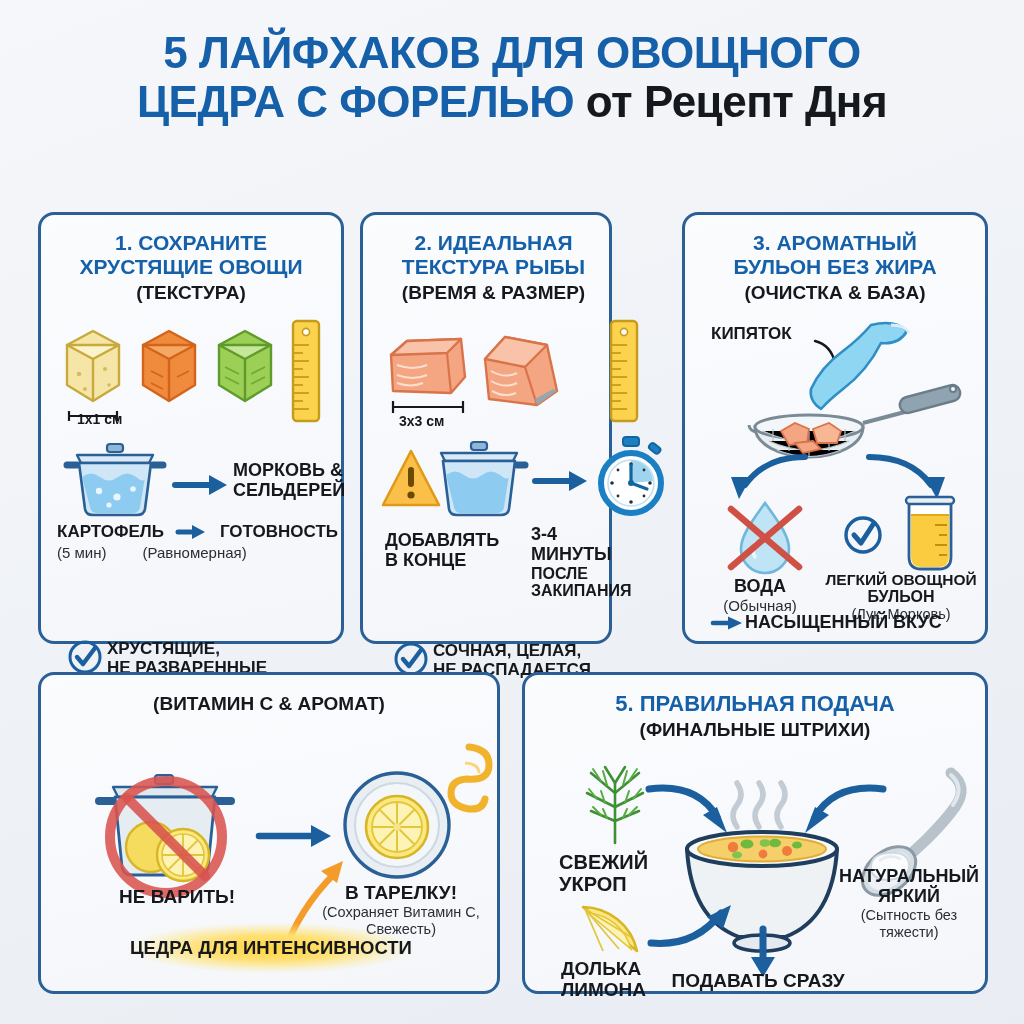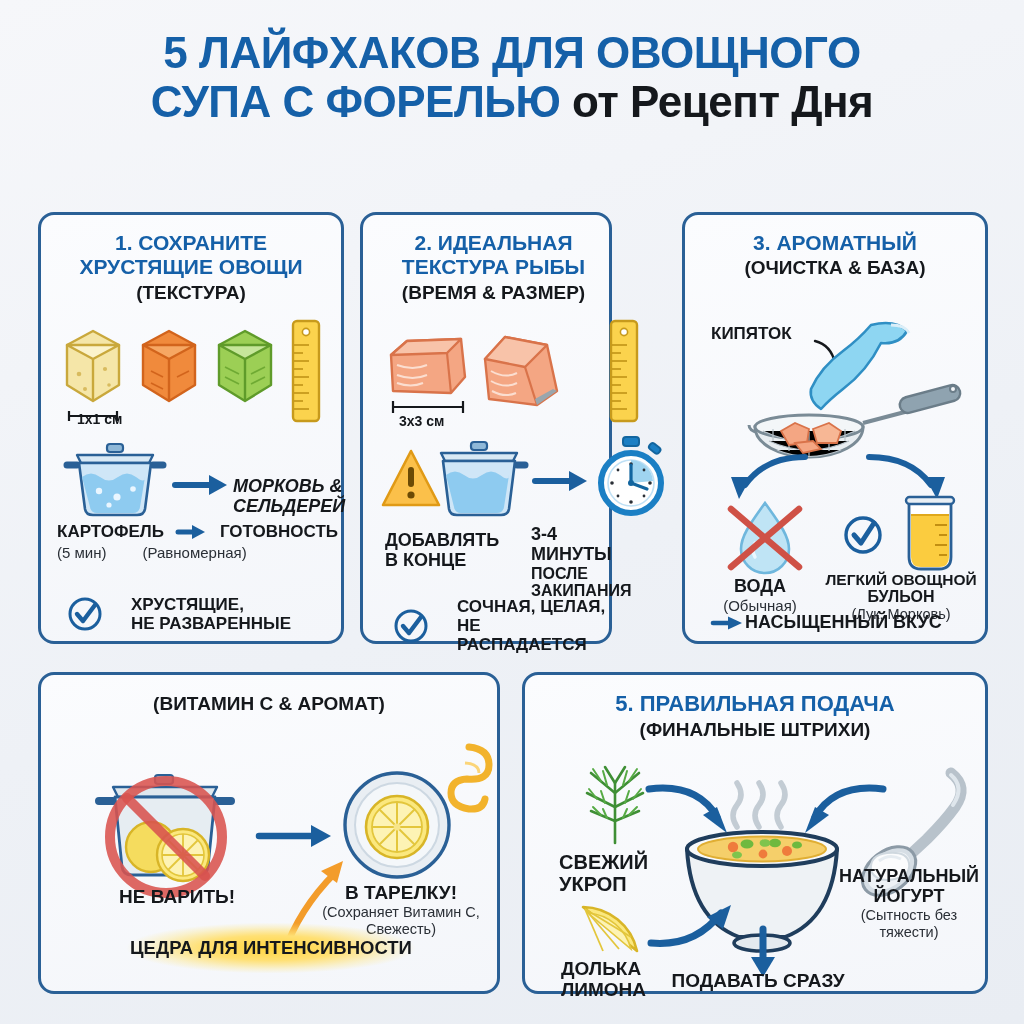--- a/index.html
+++ b/index.html
@@ -55,33 +55,33 @@
   .lbl-bold { font-weight: 800; color: #15181c; line-height: 1.1; }
   .lbl-sub  { font-weight: 400; color: #2a2f36; }
   .center { text-align: center; }
 
   .abs { position: absolute; }
 
   
   .dimcap { font-size: 14px; font-weight: 700; color: #15181c; }
 
   
-  .check-row { display: flex; align-items: center; gap: 28px; }
+  .check-row { display: flex; gap: 4px; margin-top: 44px; }
   .check-txt { font-weight: 800; font-size: 17px; line-height: 1.12; color: #15181c; }
   svg { display: block; overflow: visible; }
 </style>
 </head>
 <body>
 
 <div id="page">
 
   <div class="title-wrap">
     <div class="title-line t-blue">5 ЛАЙФХАКОВ ДЛЯ ОВОЩНОГО</div>
     <div class="title-line">
-      <span class="t-blue">СУПА С ФОРЕЛЬЮ</span>
+      <span class="t-blue">ЦЕДРА С ФОРЕЛЬЮ</span>
       <span class="t-dark">от Рецепт Дня</span>
     </div>
   </div>
 
   <div class="card" id="card1">
     <div class="card-head">
       <div class="card-title">1. СОХРАНИТЕ</div>
       <div class="card-title">ХРУСТЯЩИЕ ОВОЩИ</div>
       <div class="card-sub">(ТЕКСТУРА)</div>
     </div>
@@ -149,21 +149,21 @@
       <path d="M19 34 q9 -7 18 0 t18 0 t18 0 t9 0 l-5 30 Q76 70 70 70 H34 Q28 70 27 64 Z" fill="#8ecbf0"></path>
       <circle cx="36" cy="48" r="3.2" fill="#eaf6ff"></circle>
         <circle cx="54" cy="54" r="3.6" fill="#eaf6ff"></circle>
       <circle cx="70" cy="46" r="2.8" fill="#eaf6ff"></circle>
         <circle cx="46" cy="62" r="2.6" fill="#eaf6ff"></circle>
     </svg>
     <svg class="abs" style="left:134px; top:258px;" width="54" height="24" viewBox="0 0 54 24">
       <path d="M0 12 H36" stroke="#1b5f9e" stroke-width="6" stroke-linecap="round"></path>
       <polygon points="34,2 52,12 34,22" fill="#1b5f9e"></polygon>
     </svg>
-    <div class="abs lbl-bold" style="left:192px; top:262px; font-size:18px;font-style:italic;">
+    <div class="abs lbl-bold" style="left:192px; top:246px; font-size:18px;">
       <div>МОРКОВЬ &amp;</div>
       <div>СЕЛЬДЕРЕЙ</div>
     </div>
 
     <div class="abs" style="left:16px; top:308px; width:276px;">
       <div style="display:flex; align-items:center; gap:14px;">
         <div class="lbl-bold" style="font-size:17px;">КАРТОФЕЛЬ</div>
         <svg width="28" height="16" viewBox="0 0 28 16">
           <path d="M0 8 H16" stroke="#1b5f9e" stroke-width="5" stroke-linecap="round"></path>
           <polygon points="14,1 27,8 14,15" fill="#1b5f9e"></polygon>
@@ -290,20 +290,21 @@
       <div class="check-txt">
         <div>СОЧНАЯ, ЦЕЛАЯ,</div>
         <div>НЕ РАСПАДАЕТСЯ</div>
       </div>
     </div>
   </div>
 
   <div class="card" id="card3">
     <div class="card-head">
       <div class="card-title">3. АРОМАТНЫЙ</div>
+      <div class="card-title">БУЛЬОН БЕЗ ЖИРА</div>
       <div class="card-sub">(ОЧИСТКА &amp; БАЗА)</div>
     </div>
 
     <div class="abs lbl-bold" style="left:26px; top:110px; font-size:17px;">КИПЯТОК</div>
 
     <svg class="abs" style="left:18px; top:104px;" width="272" height="160" viewBox="0 0 272 160">
       <path d="M112 22 q16 4 20 22" fill="none" stroke="#15181c" stroke-width="2.4" stroke-linecap="round"></path>
       <g>
         <path d="M168 6 q24 -6 36 6 q-8 14 -26 12 q-14 28 -38 46 q-14 11 -22 20 q-12 -8 -10 -20 q10 -22 32 -38 q16 -12 28 -26 Z" fill="#8ed6f2" stroke="#2f8fc4" stroke-width="2.6" stroke-linejoin="round"></path>
         <path d="M188 6 q14 0 18 8" fill="none" stroke="#dbeef8" stroke-width="3"></path>
@@ -522,21 +523,21 @@
       <path d="M96 6 q18 14 4 34 q-10 14 -28 32 L44 98" stroke="#b8c2cb" stroke-width="11" fill="none" stroke-linecap="round"></path>
       <path d="M96 8 q14 12 2 30" stroke="#dfe6ec" stroke-width="4" fill="none" stroke-linecap="round"></path>
       <ellipse cx="34" cy="104" rx="30" ry="20" transform="rotate(-38 34 104)" fill="#d6dee5" stroke="#8c9aa6" stroke-width="3"></ellipse>
       <ellipse cx="34" cy="104" rx="24" ry="15" transform="rotate(-38 34 104)" fill="#eef2f6"></ellipse>
       <path d="M16 104 q-2 -16 16 -18 q20 -2 22 10 q2 12 -14 16 q-18 4 -24 -8 Z" fill="#fbfcfd" stroke="#cfd8df" stroke-width="2"></path>
       <path d="M24 94 q10 -8 22 -2" fill="none" stroke="#e6ecf1" stroke-width="3"></path>
     </svg>
 
     <div class="abs center" style="left:306px; top:192px; width:156px;">
       <div class="lbl-bold" style="font-size:18px;">НАТУРАЛЬНЫЙ</div>
-      <div class="lbl-bold" style="font-size:18px;">ЙОГУРТ</div>
+      <div class="lbl-bold" style="font-size:18px;">ЯРКИЙ</div>
       <div class="lbl-sub" style="font-size:14.5px; line-height:1.2;">(Сытность без</div>
       <div class="lbl-sub" style="font-size:14.5px; line-height:1.2;">тяжести)</div>
     </div>
 
     <svg class="abs" style="left:118px; top:100px;" width="110" height="70" viewBox="0 0 110 70">
       <path d="M6 14 Q54 8 74 42" fill="none" stroke="#1b5f9e" stroke-width="7" stroke-linecap="round"></path>
       <polygon points="60,40 84,58 74,32" fill="#1b5f9e"></polygon>
     </svg>
     <svg class="abs" style="left:252px; top:100px;" width="112" height="70" viewBox="0 0 112 70">
       <path d="M106 14 Q58 8 38 42" fill="none" stroke="#1b5f9e" stroke-width="7" stroke-linecap="round"></path>

